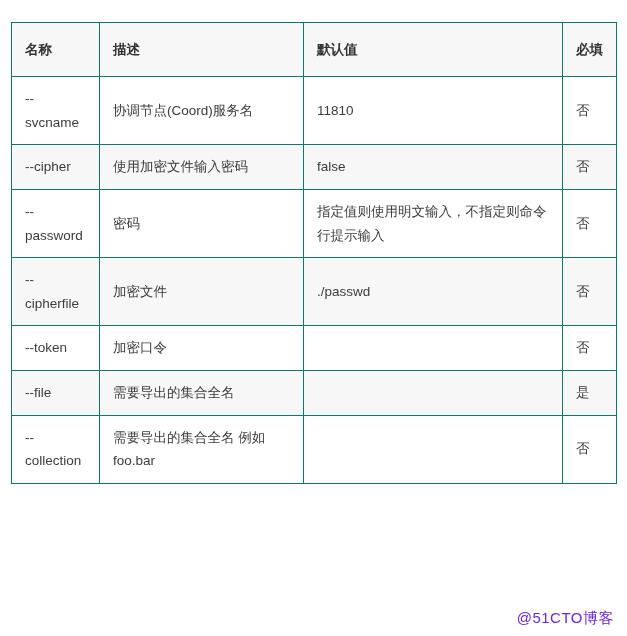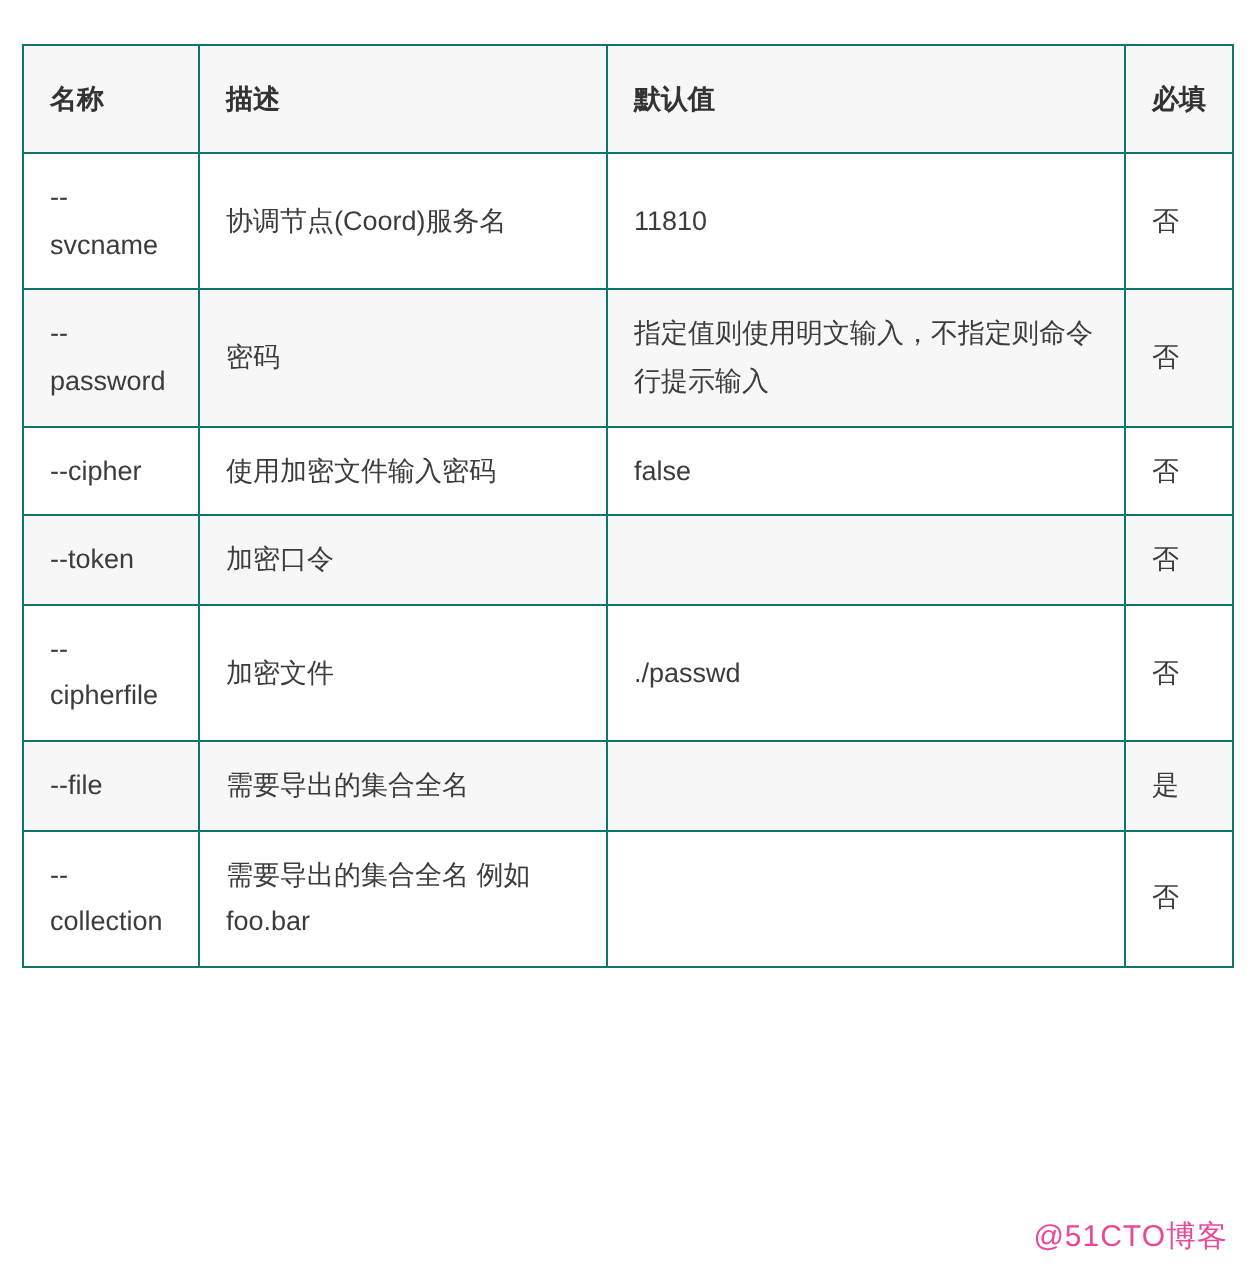--- a/index.html
+++ b/index.html
@@ -72,21 +72,21 @@
     text-align: left;
     padding-left: 14px;
   }
 
   .watermark {
     position: absolute;
     right: 13px;
     bottom: 8px;
     font-size: 15px;
     letter-spacing: 0.5px;
-    color: #ec4899;
+    color: #6d28d9;
     font-family: "Liberation Sans", "DejaVu Sans", sans-serif;
     white-space: nowrap;
     pointer-events: none;
     user-select: none;
   }
 </style>
 </head>
 <body>
 
 <div class="table-wrap">
@@ -106,41 +106,41 @@
       </tr>
     </thead>
     <tbody id="table-body">
         <tr>
           <td class="col-name">--svcname</td>
           <td class="col-desc">协调节点(Coord)服务名</td>
           <td class="col-default">11810</td>
           <td class="col-required">否</td>
         </tr>
         <tr>
+          <td class="col-name">--cipher</td>
+          <td class="col-desc">使用加密文件输入密码</td>
+          <td class="col-default">false</td>
+          <td class="col-required">否</td>
+        </tr>
+        <tr>
           <td class="col-name">--password</td>
           <td class="col-desc">密码</td>
           <td class="col-default">指定值则使用明文输入，不指定则命令行提示输入</td>
           <td class="col-required">否</td>
         </tr>
         <tr>
-          <td class="col-name">--cipher</td>
-          <td class="col-desc">使用加密文件输入密码</td>
-          <td class="col-default">false</td>
+          <td class="col-name">--cipherfile</td>
+          <td class="col-desc">加密文件</td>
+          <td class="col-default">./passwd</td>
           <td class="col-required">否</td>
         </tr>
         <tr>
           <td class="col-name">--token</td>
           <td class="col-desc">加密口令</td>
           <td class="col-default"></td>
-          <td class="col-required">否</td>
-        </tr>
-        <tr>
-          <td class="col-name">--cipherfile</td>
-          <td class="col-desc">加密文件</td>
-          <td class="col-default">./passwd</td>
           <td class="col-required">否</td>
         </tr>
         <tr>
           <td class="col-name">--file</td>
           <td class="col-desc">需要导出的集合全名</td>
           <td class="col-default"></td>
           <td class="col-required">是</td>
         </tr>
         <tr>
           <td class="col-name">--collection</td>

